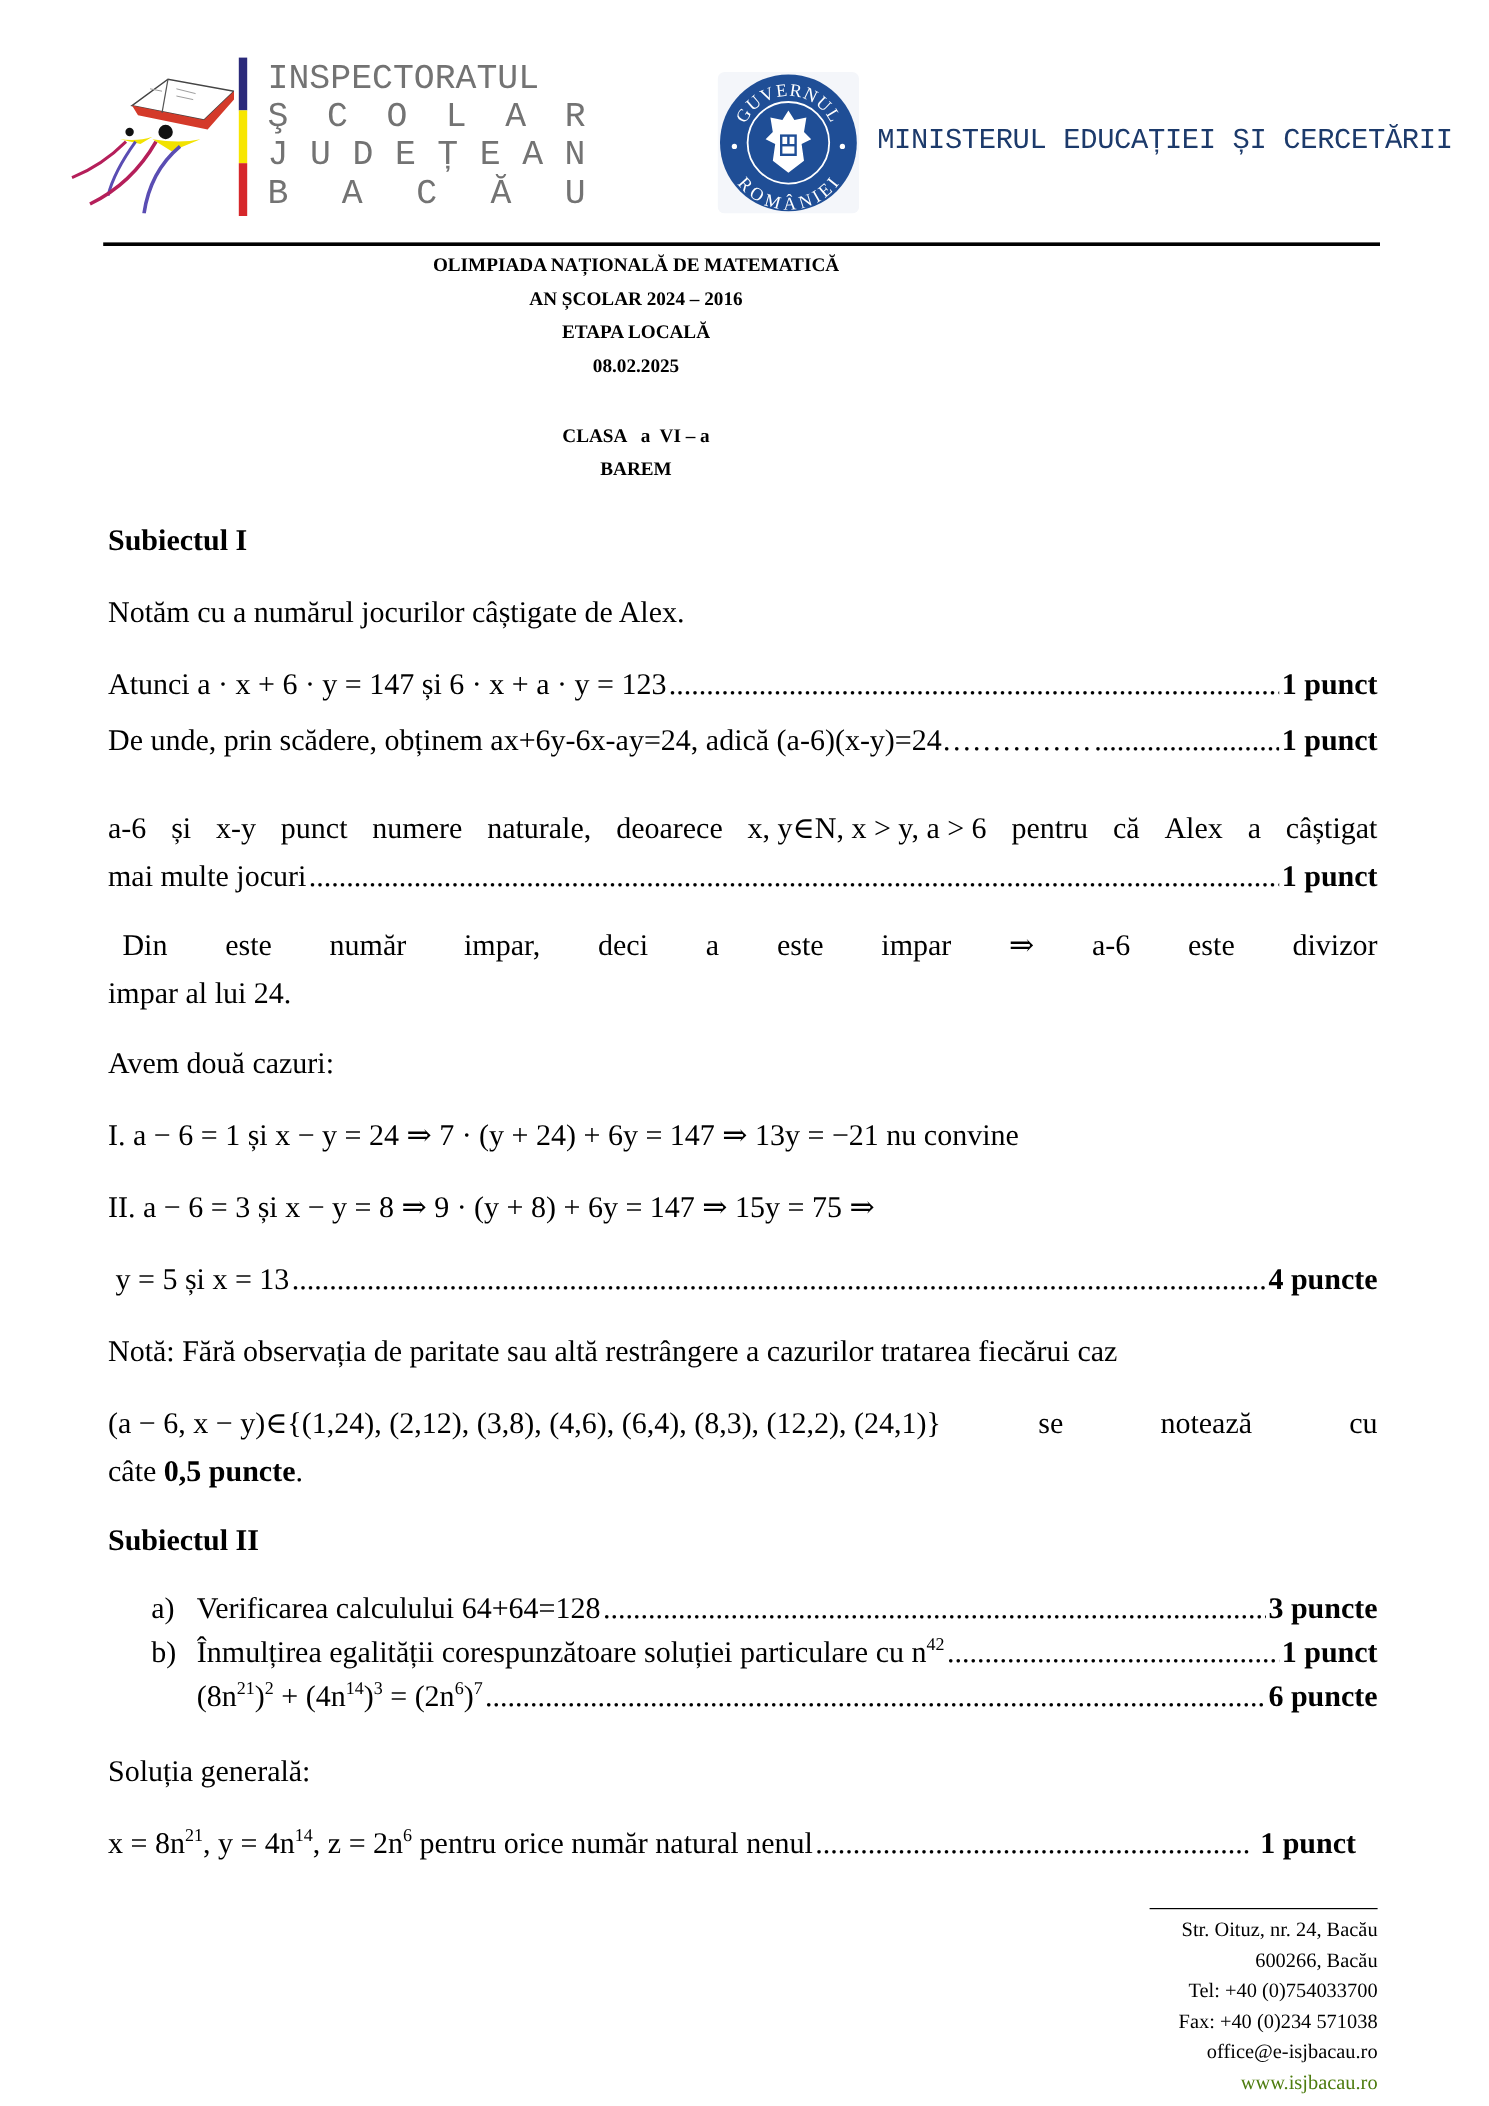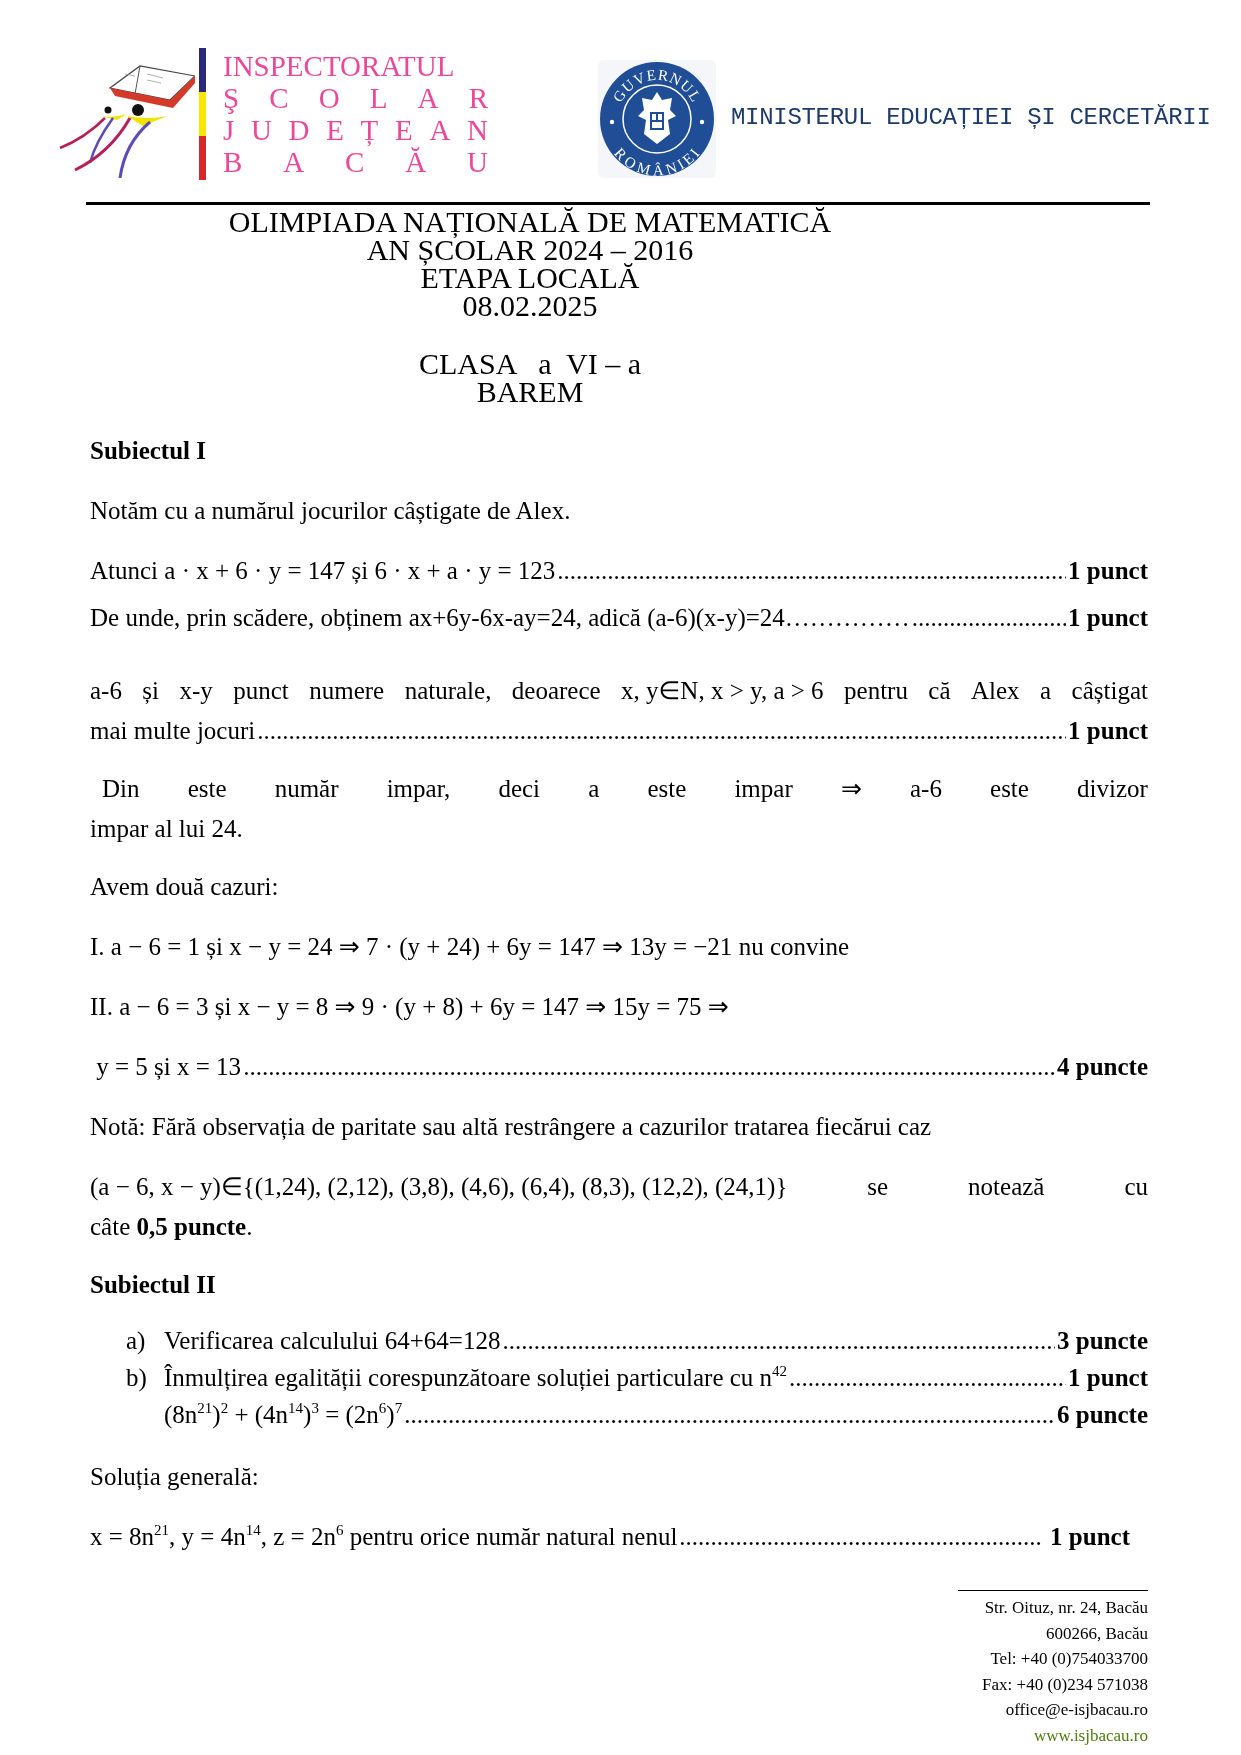--- a/index.html
+++ b/index.html
@@ -5,37 +5,37 @@
   html, body { margin: 0; padding: 0; background: #ffffff; }
   body { width: 1241px; height: 1755px; position: relative; overflow: hidden;
          font-family: "Liberation Serif", "DejaVu Serif", serif; color: #000; }
 
   
   .hdr { position: absolute; left: 0; top: 0; width: 1241px; height: 210px; }
   .isj-emblem { position: absolute; left: 55px; top: 48px; width: 140px; height: 130px; }
   .isj-bar { position: absolute; left: 199px; top: 48px; width: 7px; height: 132px; }
   .isj-bar div { height: 44px; }
   .isj-text { position: absolute; left: 223px; top: 50px; width: 265px;
-              color: #ec4899; font-family: Liberation Serif, serif; font-size: 29px; line-height: 32px; }
+              color: #737373; font-family: Liberation Mono, monospace; font-size: 29px; line-height: 32px; }
   .isj-line { display: flex; justify-content: space-between; }
   .isj-line span { display: inline-block; }
 
   .gov-seal { position: absolute; left: 598px; top: 60px; width: 118px; height: 118px; }
   .min-title { position: absolute; left: 731px; top: 104px; color: #1c3a6b;
                font-family: Liberation Mono, monospace; font-size: 24px; letter-spacing: -0.3px; white-space: nowrap; }
   .hdr-rule { position: absolute; left: 86px; top: 202px; width: 1064px; height: 3px; background: #000; }
 
   
   .title-block { position: absolute; left: 0; top: 208px; width: 1060px; text-align: center;
-                 font-weight: normal; font-size: 30px; line-height: 28px; }
+                 font-weight: bold; font-size: 16px; line-height: 28px; }
   .title-block .gap { height: 30px; }
 
   
   .content { position: absolute; left: 90px; top: 0; width: 1058px; font-size: 25px; }
-  .p { position: absolute; left: 0; width: 1058px; white-space: nowrap; line-height: 40px; font-family: Liberation Serif, serif; }
+  .p { position: absolute; left: 0; width: 1058px; white-space: nowrap; line-height: 40px; }
   .bold { font-weight: bold; }
   .row { display: flex; align-items: baseline; }
   .row .lead { white-space: nowrap; }
   .row .dots { flex: 1; overflow: hidden; white-space: nowrap; letter-spacing: 0px; margin: 0 2px; }
   .row .dots::before { content: "................................................................................................................................................................................................................................................"; }
   .row .pts { font-weight: bold; white-space: nowrap; }
   .j-line { display: flex; justify-content: space-between; white-space: nowrap; }
   sup { font-size: 15px; line-height: 0; vertical-align: 10px; }
 
   .list { position: absolute; left: 36px; width: 1022px; font-size: 25px; line-height: 37px; }

